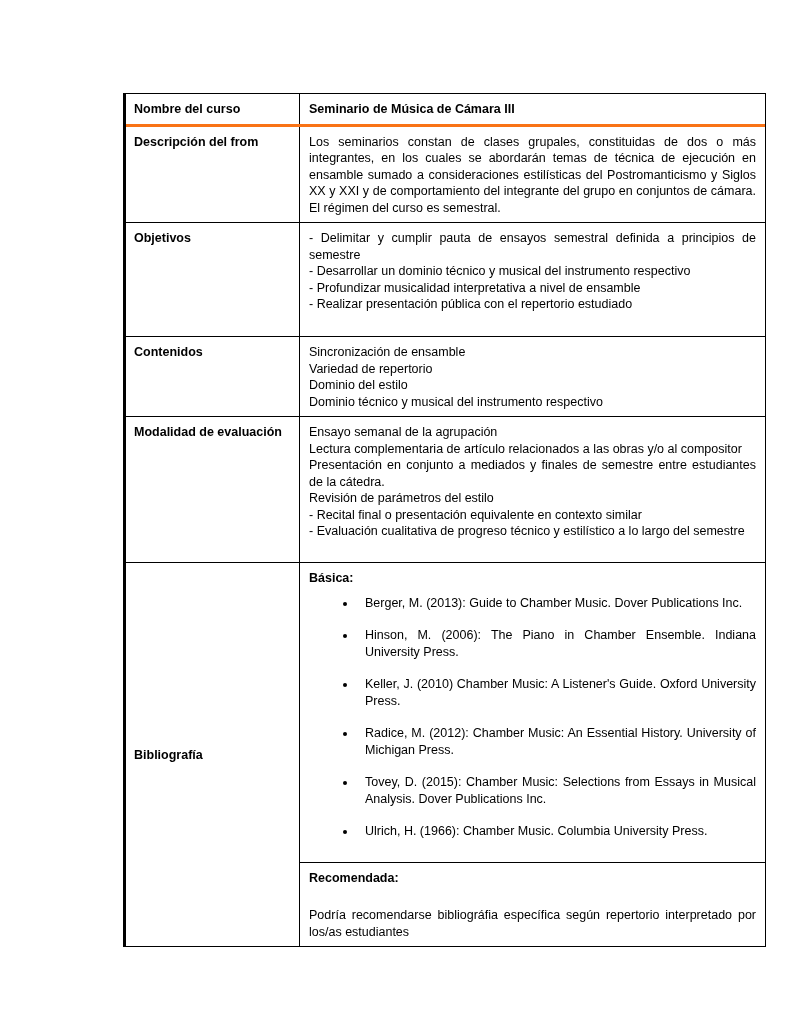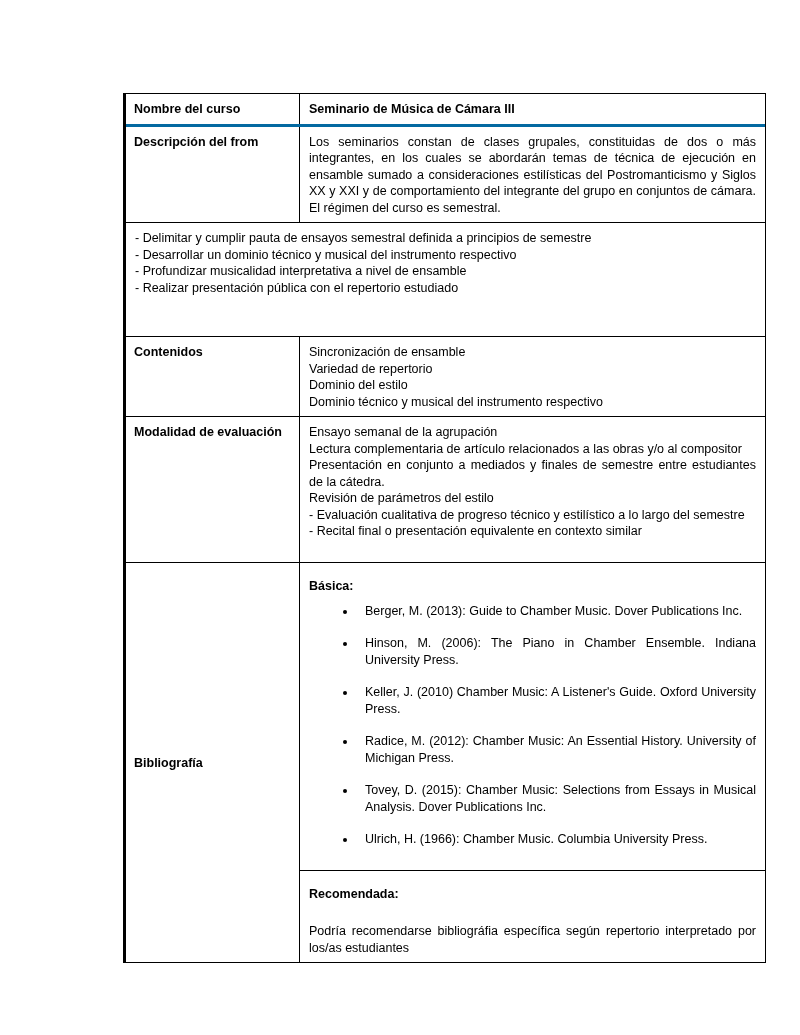--- a/index.html
+++ b/index.html
@@ -19,21 +19,21 @@
     position:absolute;
     left:123px;
     top:93px;
     width:643px;
     border:1px solid #000;
     border-left:3px solid #000;
     background:#fff;
   }
   .trow { display:flex; border-bottom:1px solid #000; }
   .trow:last-child { border-bottom:none; }
-  .trow.header-row { border-bottom:3px solid #0369a1; }
+  .trow.header-row { border-bottom:3px solid #f97316; }
   .label-cell {
     width:174px;
     flex:0 0 174px;
     border-right:1px solid #000;
     padding:7px 8px 6px 8px;
     font-weight:bold;
   }
   .content-cell {
     flex:1;
     padding:7px 9px 6px 9px;
@@ -43,21 +43,21 @@
   .r-nombre  { min-height:32px; }
   .r-desc    .content-cell { min-height:82px; }
   .r-obj     .content-cell { min-height:113px; }
   .r-cont    .content-cell { min-height:78px; }
   .r-modal   .content-cell { min-height:145px; }
   .r-biblio  .label-cell { display:flex; align-items:center; }
   .r-biblio  .content-col { flex:1; display:flex; flex-direction:column; padding:0; }
   .subcell { padding:7px 9px 6px 9px; text-align:justify; }
   .subcell.basica { min-height:245px; border-bottom:1px solid #000; }
   .subcell.recomendada { min-height:70px; }
-  .heading-bold { font-weight:bold; text-align:left;margin-top:8px; }
+  .heading-bold { font-weight:bold; text-align:left; }
   .line { margin:0; }
   ul.biblio-list { list-style:disc; margin:8px 0 0 0; padding-left:48px; }
   ul.biblio-list li { margin-bottom:16px; padding-left:8px; text-align:justify; }
   ul.biblio-list li:last-child { }
   .reco-text { margin-top:21px; }
 </style>
 </head>
 <body>
 
 <div class="page">
@@ -67,20 +67,21 @@
       <div class="label-cell">Nombre del curso</div>
       <div class="content-cell">Seminario de Música de Cámara III</div>
     </div>
 
     <div class="trow r-desc">
       <div class="label-cell">Descripción del from</div>
       <div class="content-cell">Los seminarios constan de clases grupales, constituidas de dos o más integrantes, en los cuales se abordarán temas de técnica de ejecución en ensamble sumado a consideraciones estilísticas del Postromanticismo y Siglos XX y XXI y de comportamiento del integrante del grupo en conjuntos de cámara. El régimen del curso es semestral.</div>
     </div>
 
     <div class="trow r-obj">
+      <div class="label-cell">Objetivos</div>
       <div class="content-cell">
         <div class="line">- Delimitar y cumplir pauta de ensayos semestral definida a principios de semestre</div>
         <div class="line">- Desarrollar un dominio técnico y musical del instrumento respectivo</div>
         <div class="line">- Profundizar musicalidad interpretativa a nivel de ensamble</div>
         <div class="line">- Realizar presentación pública con el repertorio estudiado</div>
       </div>
     </div>
 
     <div class="trow r-cont">
       <div class="label-cell">Contenidos</div>
@@ -92,22 +93,22 @@
       </div>
     </div>
 
     <div class="trow r-modal">
       <div class="label-cell">Modalidad de evaluación</div>
       <div class="content-cell">
         <div class="line">Ensayo semanal de la agrupación</div>
         <div class="line">Lectura complementaria de artículo relacionados a las obras y/o al compositor</div>
         <div class="line">Presentación en conjunto a mediados y finales de semestre entre estudiantes de la cátedra.</div>
         <div class="line">Revisión de parámetros del estilo</div>
+        <div class="line">- Recital final o presentación equivalente en contexto similar</div>
         <div class="line">- Evaluación cualitativa de progreso técnico y estilístico a lo largo del semestre</div>
-        <div class="line">- Recital final o presentación equivalente en contexto similar</div>
       </div>
     </div>
 
     <div class="trow r-biblio">
       <div class="label-cell">Bibliografía</div>
       <div class="content-col">
         <div class="subcell basica">
           <div class="heading-bold">Básica:</div>
           <ul class="biblio-list">
             <li>Berger, M. (2013): Guide to Chamber Music. Dover Publications Inc.</li>

